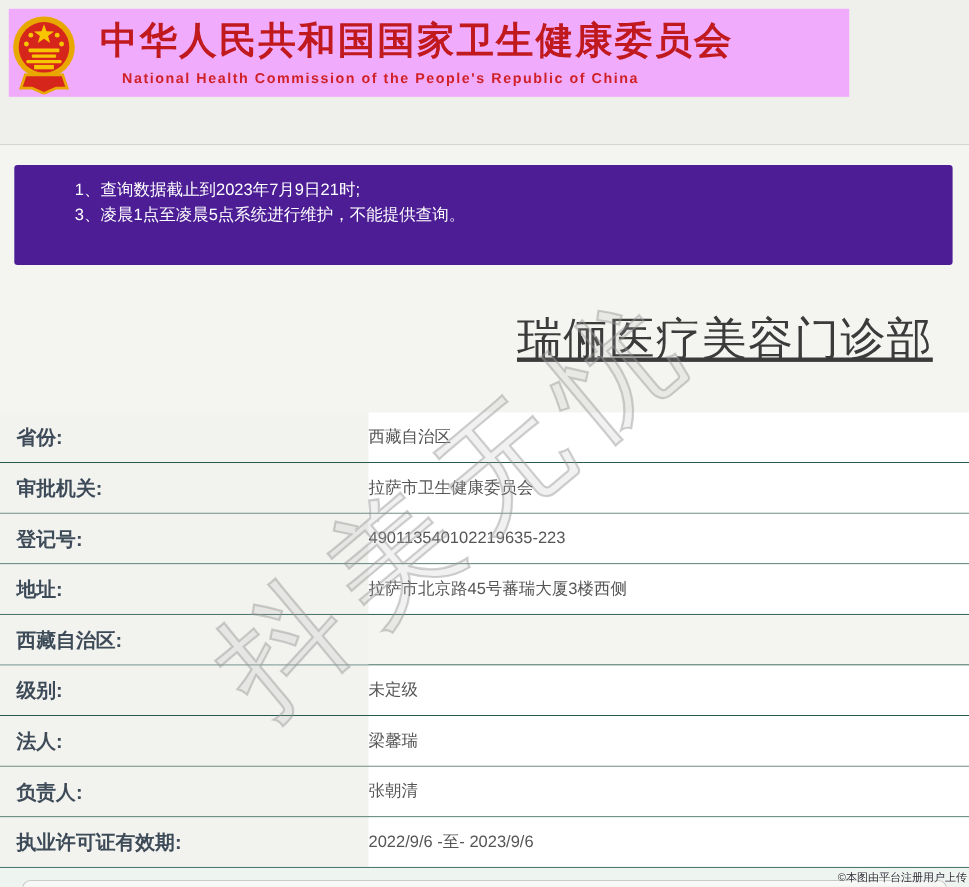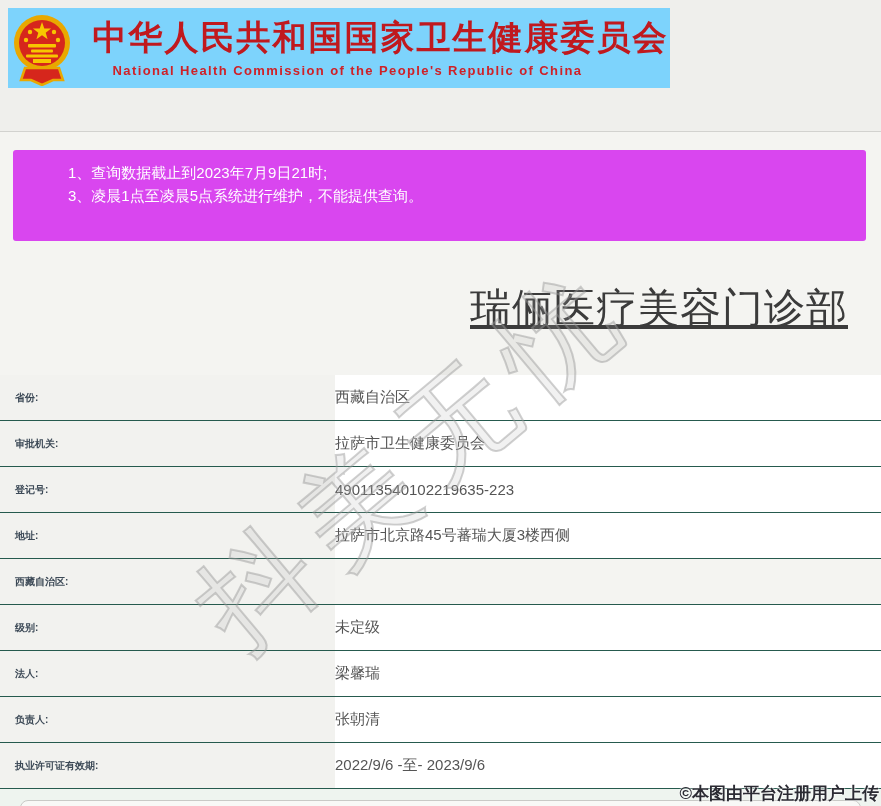--- a/index.html
+++ b/index.html
@@ -6,23 +6,23 @@
   html,body { width:881px; height:806px; }
   body {
     position:relative;
     background:#efefec;
     font-family:"Liberation Sans", sans-serif;
     overflow:hidden;
   }
 
   
   .header-white {
-    position:absolute; left:8px; top:8px; width:662px; height:80px;
-    background:#7dd3fc;
-    display:flex; align-items:center;justify-content:center;
+    position:absolute; left:8px; top:8px; width:764px; height:80px;
+    background:#f0abfc;
+    display:flex; align-items:center;
   }
   .emblem { width:62px; height:76px; margin-left:1px; flex:none; }
   .header-text { margin-left:20px; }
   .title-cn {
     color:#c0191e; font-size:34px; font-weight:bold; letter-spacing:2px;
     line-height:38px; white-space:nowrap;
   }
   .title-en {
     color:#cf2127; font-size:13px; font-weight:bold; letter-spacing:1.4px;
     margin-top:7px; white-space:nowrap;padding-left:20px;
@@ -33,39 +33,39 @@
     background:#d2d2cf;
   }
   .lower-bg {
     position:absolute; left:0; top:132px; width:881px; height:674px;
     background:#f4f4f1;
   }
 
   
   .notice {
     position:absolute; left:13px; top:150px; width:853px; height:91px;
-    background:#d946ef; border-radius:3px;
+    background:#4c1d95; border-radius:3px;
     color:#ffffff; font-size:15px; line-height:23px;
     padding:11px 10px 0 55px;
   }
   .notice div { white-space:nowrap; }
 
   
   .org-title {
     position:absolute; top:281px; right:33px;
     font-size:41px; color:#3b3b3b; letter-spacing:1px; white-space:nowrap;text-decoration:underline;
   }
 
   
   .info-table { position:absolute; left:0; top:375px; width:881px; }
   .row { display:flex; height:46px; border-bottom:1px solid #265a4e; }
   .cell-label {
     width:335px; flex:none; background:#f2f2ef;
     display:flex; align-items:center; padding-left:15px;
-    color:#3d4a57; font-weight:bold; font-size:10px;
+    color:#3d4a57; font-weight:bold; font-size:18px;
   }
   .cell-value {
     flex:1; background:#ffffff;
     display:flex; align-items:center; 
     color:#555555; font-size:15px;
   }
 
   
   .bottom-strip {
     position:absolute; left:0; top:789px; width:881px; height:17px;
@@ -81,21 +81,21 @@
   .diag-watermark {
     position:absolute; left:150px; top:370px; width:560px;
     transform:rotate(-40deg);
     font-size:112px; letter-spacing:18px; white-space:nowrap;
     color:rgba(175,175,175,0.18);
     -webkit-text-stroke:2px rgba(150,150,150,0.45);
     pointer-events:none; z-index:5;
   }
   .footer-mark {
     position:absolute; right:2px; bottom:1px;
-    font-size:17px; font-weight:bold; color:#2b2b33;
+    font-size:10px; font-weight:normal; color:#2b2b33;
     text-shadow:0 0 2px #ffffff, 0 0 2px #ffffff;
     z-index:6; white-space:nowrap;
   }
 </style>
 </head>
 <body>
 
 <div class="header-white">
   <span class="emblem">
     <svg width="62" height="76" viewBox="0 0 62 76">

